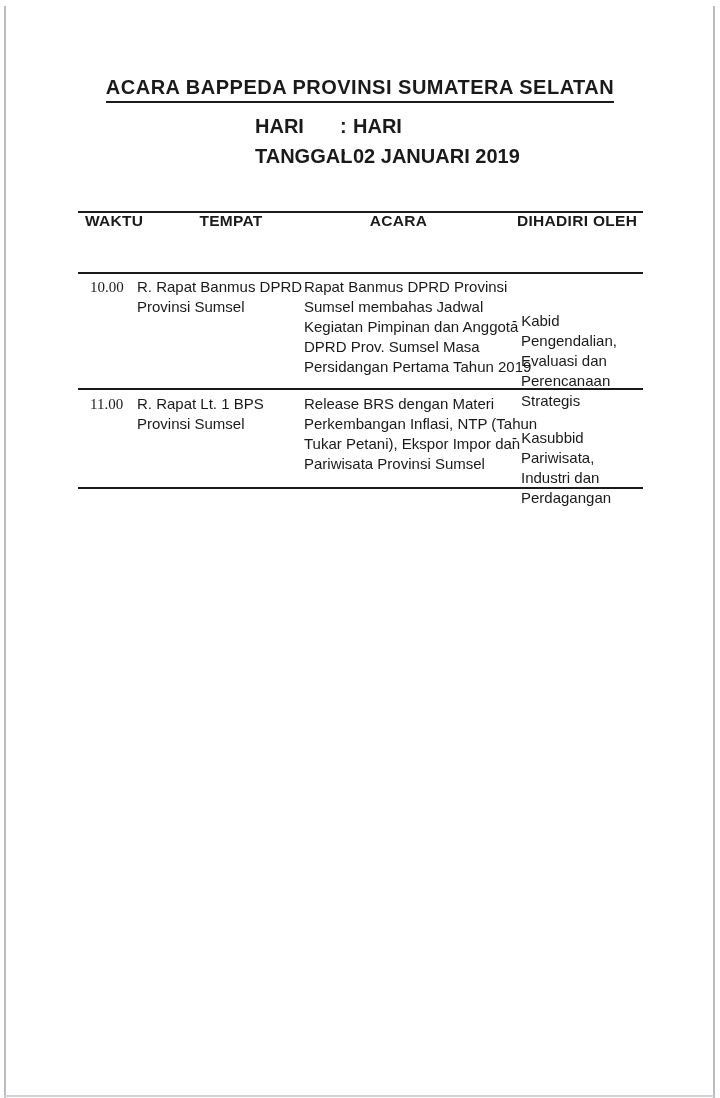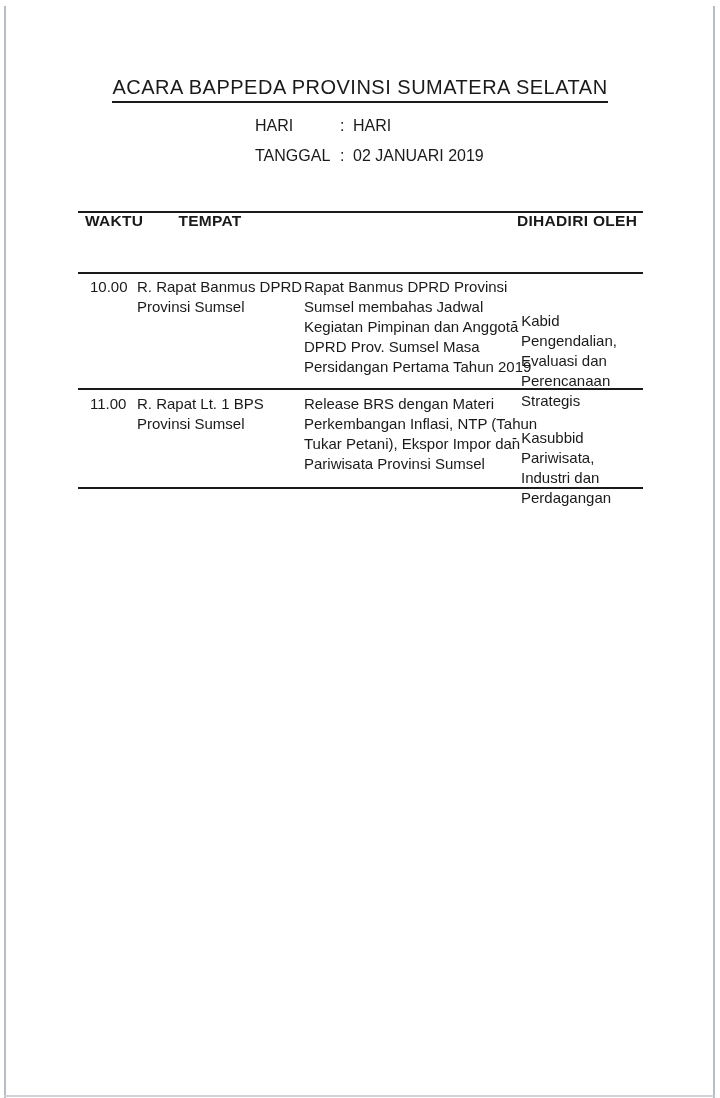--- a/index.html
+++ b/index.html
@@ -24,36 +24,36 @@
   .edge-right  { left: 713px; top: 6px;    width: 1.5px; height: 1092px; }
   .edge-bottom { left: 4px;   top: 1095px; width: 710px; height: 1.5px; background: #cfd2d6; }
 
   .title {
     position: absolute;
     top: 76px;
     left: 0;
     width: 100%;
     text-align: center;
     font-size: 20px;
-    font-weight: normal;
+    font-weight: bold;
     letter-spacing: 0.5px;
     margin: 0;
   }
   .title-text {
     display: inline-block;
     border-bottom: 2.5px solid #1a1a1a;
     padding-bottom: 2px;
   }
 
   .meta-row {
     position: absolute;
     left: 255px;
     display: flex;
-    font-size: 16px;
-    font-weight: normal;
+    font-size: 20px;
+    font-weight: bold;
     line-height: 20px;
     white-space: pre;
   }
   .meta-hari    { top: 116px; }
   .meta-tanggal { top: 146px; }
   .meta-label { display: inline-block; width: 85px; }
   .meta-sep   { display: inline-block; width: 13px; }
 
   .agenda {
     position: absolute;
@@ -77,33 +77,33 @@
   .th {
     position: absolute;
     top: 0;
     font-size: 15.5px;
     font-weight: bold;
     letter-spacing: 0.3px;
     line-height: 20px;
     white-space: pre;
   }
   .th-waktu    { left: 7px; }
-  .th-tempat   { left: 57px;  width: 150px; text-align: center; }
+  .th-tempat   { left: 57px;  width: 150px; text-align: center; padding-left: 21px; }
   .th-acara    { left: 207px; width: 227px; text-align: center; }
   .th-dihadiri { left: 439px; }
 
   .cell {
     position: absolute;
     font-size: 15px;
     line-height: 20px;
     white-space: pre;
   }
   .row-1 .cell { top: 66px; }
   .row-2 .cell { top: 183px; }
-  .c-waktu    { left: 12px; }
+  .c-waktu    { left: 12px; font-family: Liberation Serif, serif; }
   .c-tempat   { left: 59px; }
   .c-acara    { left: 210px; margin-left: 16px; }
   .c-dihadiri {
     left: 434px;
     width: 131px;
     padding-left: 9px;
     text-indent: -9px;
     box-sizing: border-box;
     margin-top: 34px;
   }
@@ -135,20 +135,21 @@
 
   <div class="agenda">
 
     <div class="rule rule-1"></div>
     <div class="rule rule-2"></div>
     <div class="rule rule-3"></div>
     <div class="rule rule-4"></div>
 
     <span class="th th-waktu">WAKTU</span>
     <span class="th th-tempat">TEMPAT</span>
+    <span class="th th-acara">ACARA</span>
     <span class="th th-dihadiri">DIHADIRI OLEH</span>
 
     <div class="row row-1">
       <div class="cell c-waktu">10.00</div>
       <div class="cell c-tempat">R. Rapat Banmus DPRD
 Provinsi Sumsel</div>
       <div class="cell c-acara">Rapat Banmus DPRD Provinsi
 Sumsel membahas Jadwal
 Kegiatan Pimpinan dan Anggota
 DPRD Prov. Sumsel Masa

